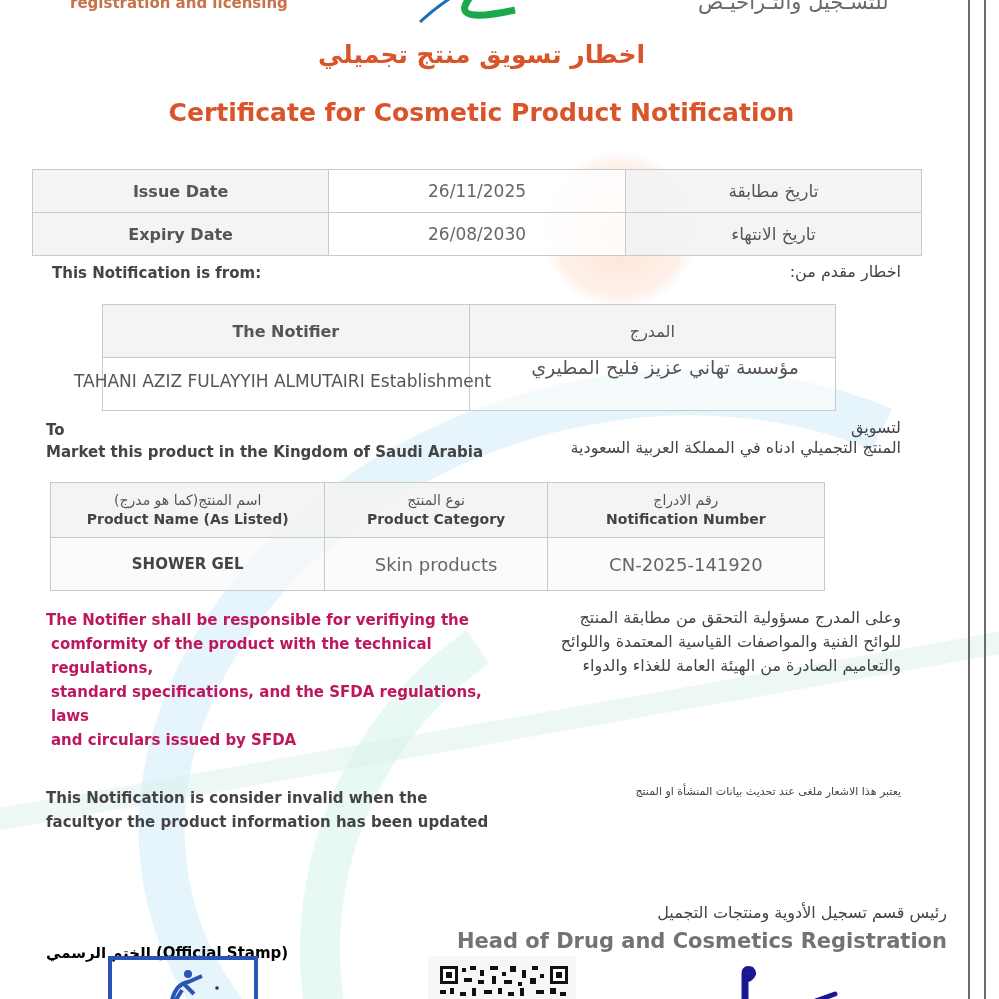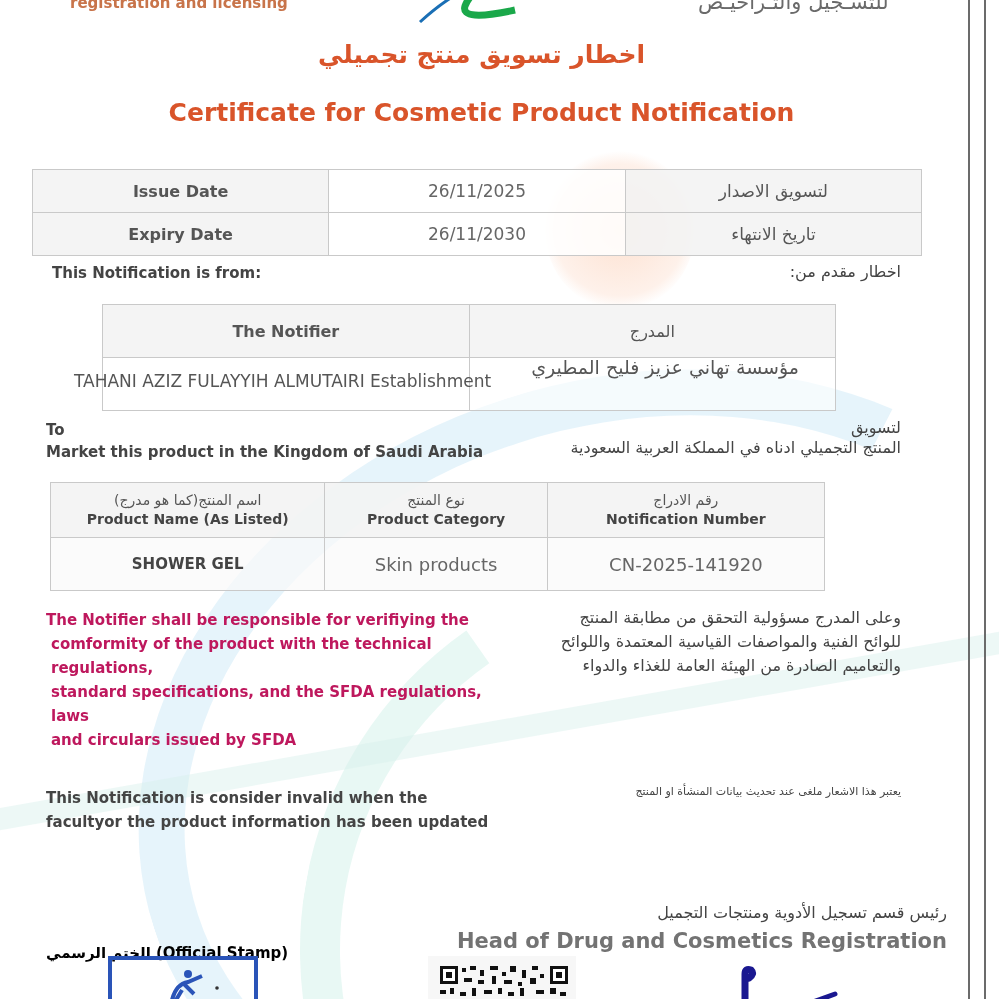--- a/index.html
+++ b/index.html
@@ -96,25 +96,25 @@
   <div class="top-right-text">للتسـجيل والتـراخيـص</div>
 
   <div class="title-ar">اخطار تسويق منتج تجميلي</div>
   <div class="title-en">Certificate for Cosmetic Product Notification</div>
 
   <table class="t-dates">
     <tbody>
         <tr>
       <td class="lbl">Issue Date</td>
       <td class="val">26/11/2025</td>
-      <td class="ar">لتسويق الاصدار</td>
+      <td class="ar">تاريخ مطابقة</td>
     </tr>
     <tr>
       <td class="lbl">Expiry Date</td>
-      <td class="val">26/11/2030</td>
+      <td class="val">26/08/2030</td>
       <td class="ar">تاريخ الانتهاء</td>
     </tr>
   </tbody>
     </table>
 
   <div class="from-en">This Notification is from:</div>
   <div class="from-ar">اخطار مقدم من:</div>
 
   <table class="t-notifier">
     <tbody>

